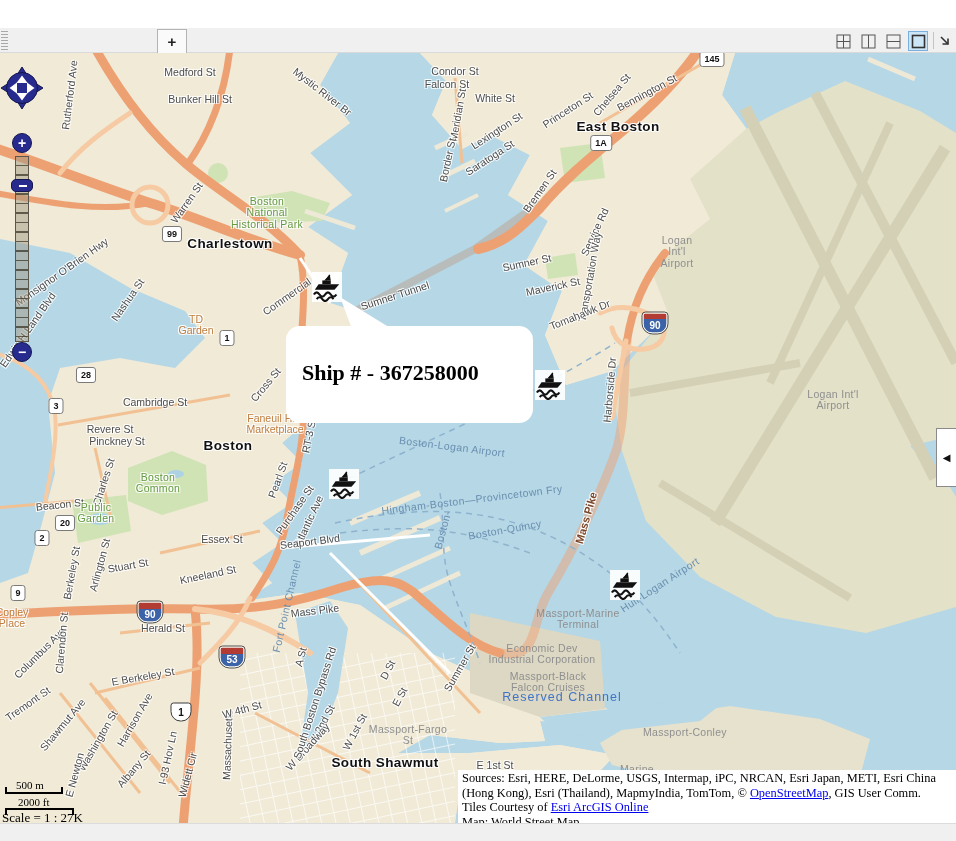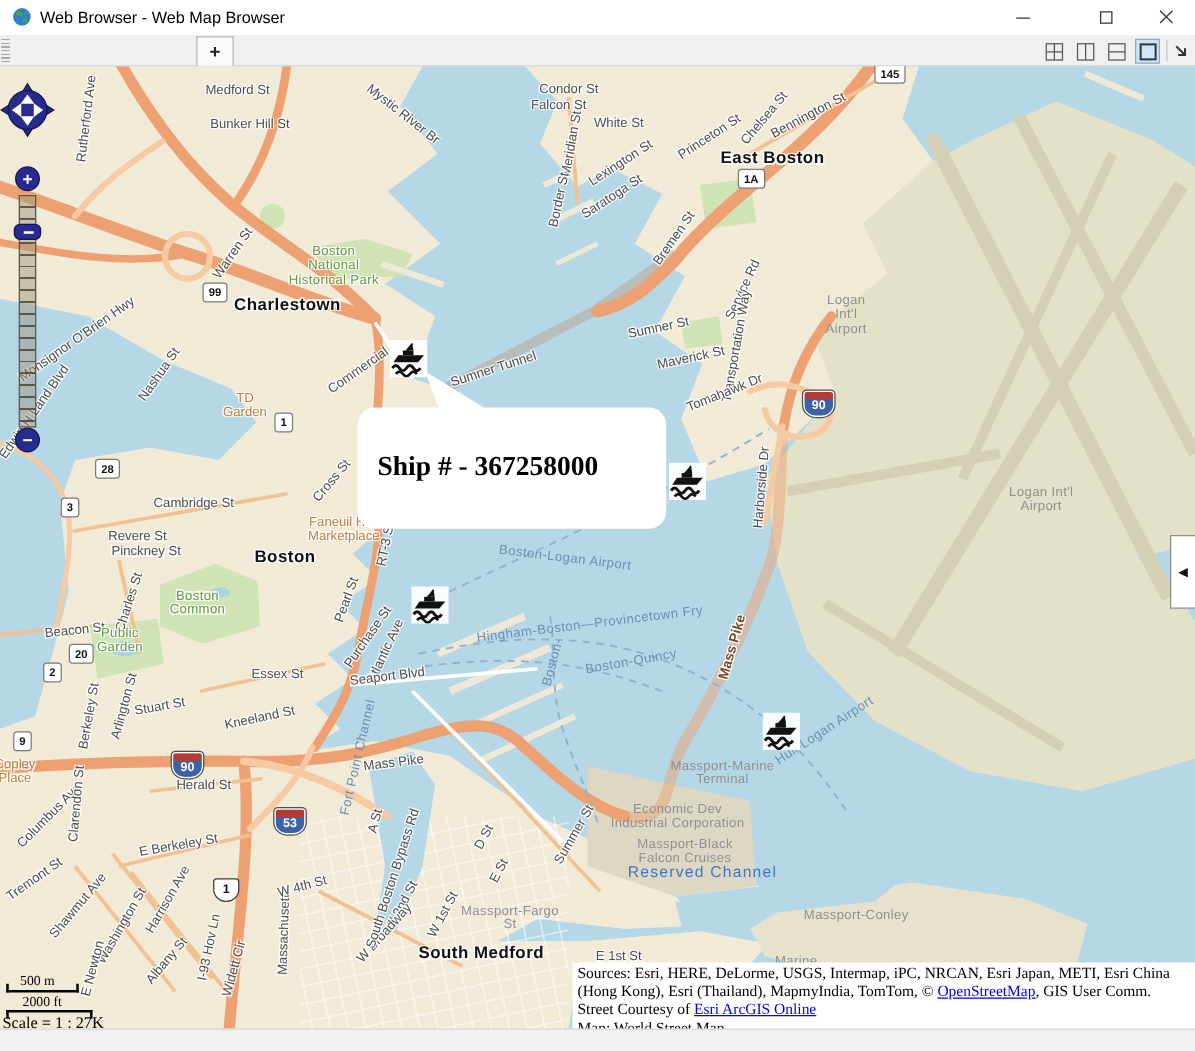--- a/index.html
+++ b/index.html
@@ -82,38 +82,20 @@
   .collapse-tab{position:absolute;right:0;top:375px;width:20px;height:59px;background:#fff;border:1px solid #8a8a8a;border-right:none;display:flex;align-items:center;justify-content:center;cursor:pointer;}
   .collapse-tab span{font-size:10px;color:#111;}
   
   .bottomstrip{position:absolute;left:0;top:823px;width:956px;height:18px;background:#f0f0f0;border-top:1px solid #dcdcdc;}
 </style>
 </head>
 <body>
 
 <div class="window">
 
-  <div class="titlebar">
-    <svg class="app-icon" viewBox="0 0 16 16">
-      <circle cx="8" cy="8" r="7.5" fill="#2f7fd2"></circle>
-      <path d="M2,5 Q5,2 8,4 Q10,5 9,7 Q6,8 4,7 Z" fill="#47a53f"></path>
-      <path d="M9,9 Q12,8 13,10 Q12,13 9,13 Q8,11 9,9 Z" fill="#47a53f"></path>
-      <path d="M11,2.5 Q13,3.5 13.5,6 L11,5 Z" fill="#47a53f"></path>
-    </svg>
-    <span class="title-text">Web Browser - Web Map Browser</span>
-    <div class="winbtn min">
-        <div class="glyph-min"></div>
-      </div>
-    <div class="winbtn max">
-        <div class="glyph-max"></div>
-      </div>
-    <div class="winbtn close">
-        <div class="glyph-close"></div>
-      </div>
-  </div>
 
   <div class="tabbar">
     <div class="grip"></div>
     <div class="newtab">+</div>
     <div class="layout-group">
       <div class="lic">
         <svg width="15" height="15" viewBox="0 0 15 15">
             <rect x="1" y="1" width="13" height="13" fill="none" stroke="#555"></rect>
             <line x1="7.5" y1="1" x2="7.5" y2="14" stroke="#555"></line>
             <line x1="1" y1="7.5" x2="14" y2="7.5" stroke="#555"></line>
@@ -254,21 +236,21 @@
         <path d="M335,470 C430,450 520,450 610,520 C640,545 660,570 680,600"></path>
         <path d="M340,480 C420,470 470,478 530,500"></path>
         <path d="M440,440 C445,470 440,500 450,530 C458,555 470,580 480,610"></path>
       </g>
     </svg>
 
     <div class="mlayer" id="map-labels">
         <span class="mlabel k-ci" style="left: 618px; top: 74px;">East Boston</span>
         <span class="mlabel k-ci" style="left: 230px; top: 191px;">Charlestown</span>
         <span class="mlabel k-ci" style="left: 228px; top: 393px;">Boston</span>
-        <span class="mlabel k-ci" style="left: 385px; top: 710px;">South Medford</span>
+        <span class="mlabel k-ci" style="left: 385px; top: 710px;">South Shawmut</span>
         <span class="mlabel k-st" style="left: 190px; top: 20px;">Medford St</span>
         <span class="mlabel k-st" style="left: 200px; top: 47px;">Bunker Hill St</span>
         <span class="mlabel k-st" style="left: 70px; top: 42px; --r: -83deg;">Rutherford Ave</span>
         <span class="mlabel k-st" style="left: 322px; top: 39px; --r: 38deg;">Mystic River Br</span>
         <span class="mlabel k-st" style="left: 455px; top: 19px;">Condor St</span>
         <span class="mlabel k-st" style="left: 447px; top: 32px;">Falcon St</span>
         <span class="mlabel k-st" style="left: 495px; top: 46px;">White St</span>
         <span class="mlabel k-st" style="left: 458px; top: 62px; --r: -80deg;">Meridian St</span>
         <span class="mlabel k-st" style="left: 448px; top: 107px; --r: -78deg;">Border St</span>
         <span class="mlabel k-st" style="left: 497px; top: 78px; --r: -33deg;">Lexington St</span>
@@ -456,21 +438,21 @@
     <div class="scalebar">
       <span class="sb-metric">500 m</span>
       <div class="sb-line sb-m"></div>
       <span class="sb-imperial">2000 ft</span>
       <div class="sb-line sb-f"></div>
       <span class="sb-scale">Scale = 1 : 27K</span>
     </div>
 
     <div class="attribution">
       <span>Sources: Esri, HERE, DeLorme, USGS, Intermap, iPC, NRCAN, Esri Japan, METI, Esri China (Hong Kong), Esri (Thailand), MapmyIndia, TomTom, © </span><a class="attr-link">OpenStreetMap</a><span>, GIS User Comm.</span><br>
-      <span>Street Courtesy of </span><a class="attr-link">Esri ArcGIS Online</a><br>
+      <span>Tiles Courtesy of </span><a class="attr-link">Esri ArcGIS Online</a><br>
       <span>Map: World Street Map</span>
     </div>
 
     <div class="collapse-tab">
       <span>◀</span>
     </div>
   </div>
 
   <div class="bottomstrip"></div>
 </div>

